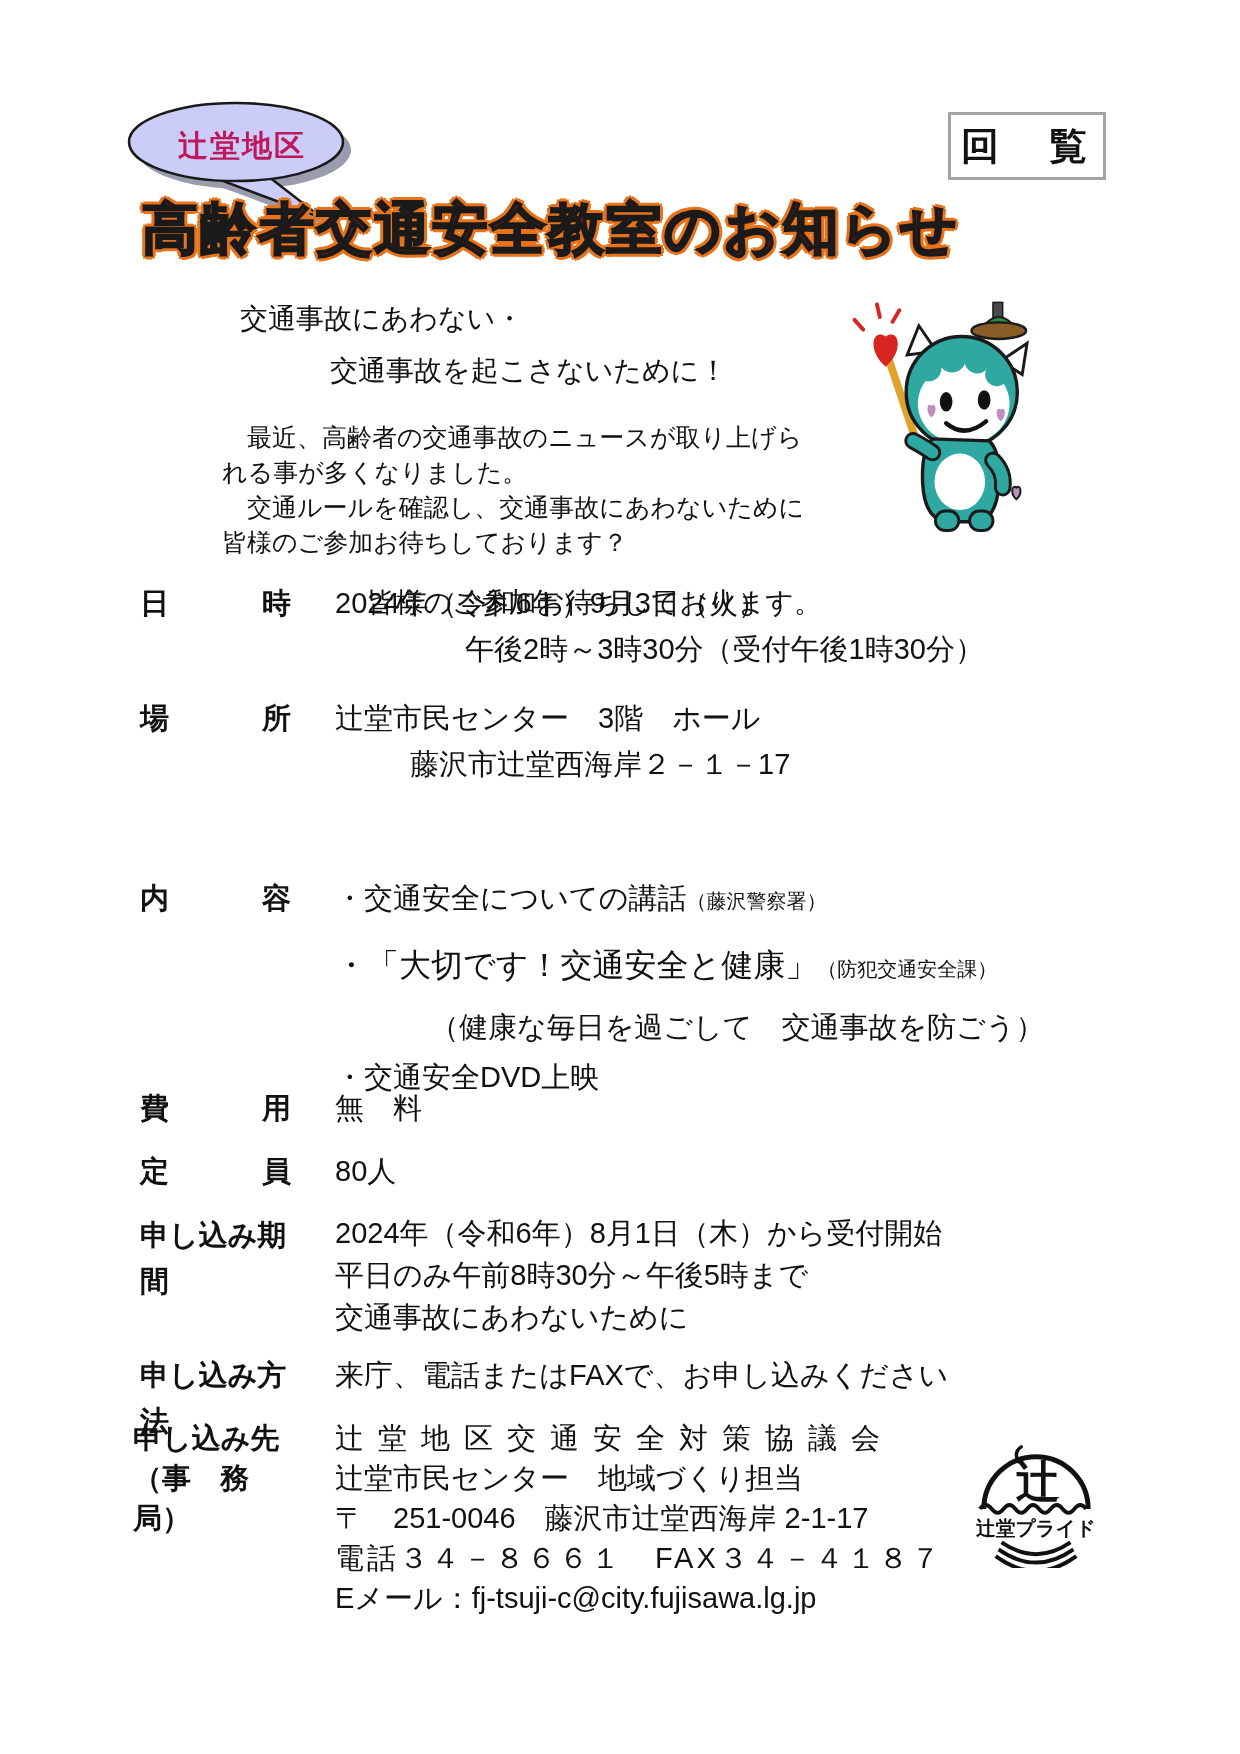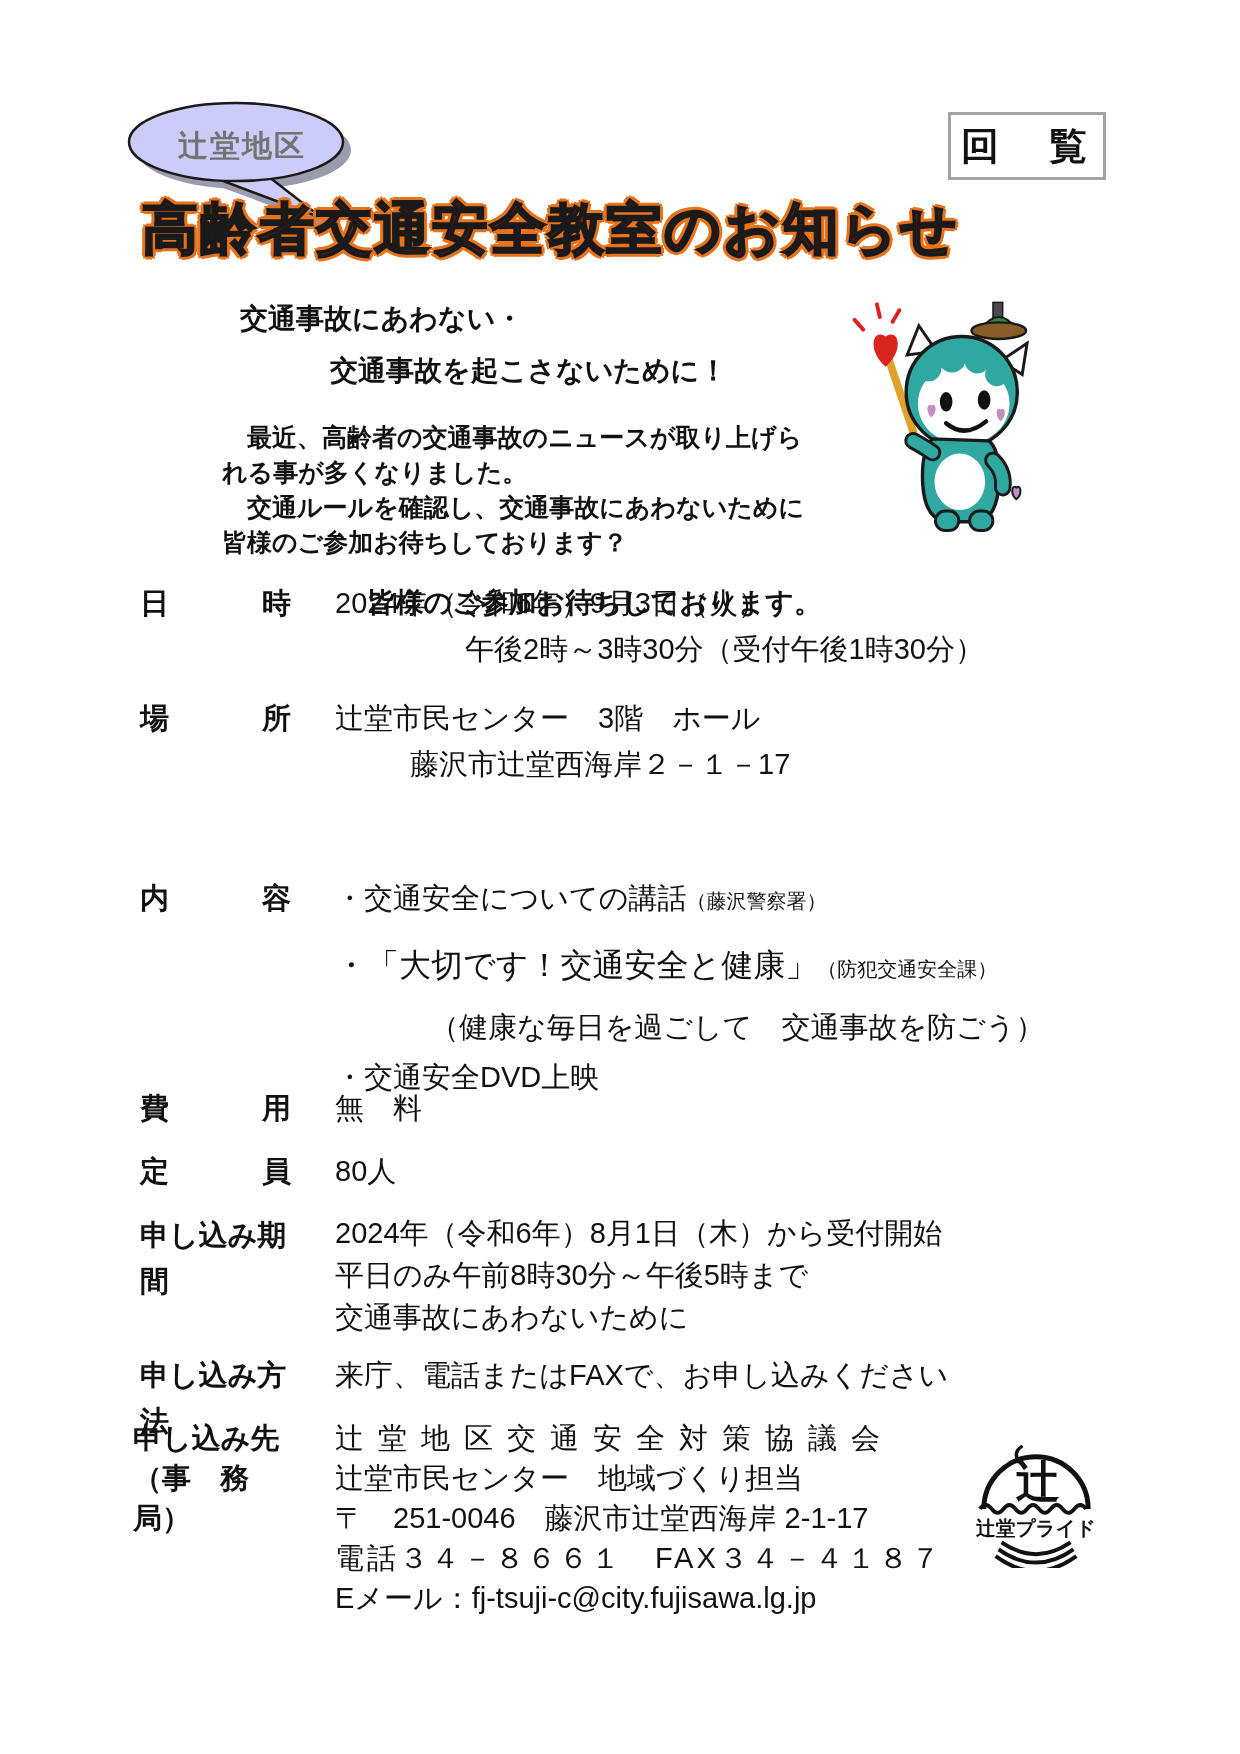--- a/index.html
+++ b/index.html
@@ -7,42 +7,42 @@
   .page {
     position:relative; width:1240px; height:1754px; background:#fff;
     font-family:"Liberation Sans", sans-serif; color:#111; overflow:hidden;
   }
   .abs { position:absolute; }
 
   
   .bubble-wrap { left:120px; top:98px; width:250px; height:140px; }
   .bubble-text {
     position:absolute; left:42px; top:28px; width:160px; text-align:center;
-    font-size:30px; font-weight:700; color:#737373; letter-spacing:2px;
+    font-size:30px; font-weight:700; color:#be185d; letter-spacing:2px;
   }
 
   
   .circ-box {
     left:948px; top:112px; width:158px; height:68px;
     border:3px solid #a3a3a3; background:#fff;
     display:flex; align-items:center; justify-content:center;
     font-size:38px; font-weight:700; letter-spacing:6px;
   }
 
   
   .main-title {
     left:142px; top:192px; font-size:56px; font-weight:700; letter-spacing:2px;
     color:#7f1d1d; -webkit-text-stroke:2px #1a1a1a; white-space:nowrap;
     text-shadow:
       4px 0 0 #E8731A, -4px 0 0 #E8731A, 0 4px 0 #E8731A, 0 -4px 0 #E8731A,
       3px 3px 0 #E8731A, -3px 3px 0 #E8731A, 3px -3px 0 #E8731A, -3px -3px 0 #E8731A;
   }
 
   
-  .intro { left:222px; top:300px; width:600px; font-size:28px; font-weight:700; }
+  .intro { left:222px; top:300px; width:600px; font-size:28px; font-weight:400; }
   .intro .catch1 { margin-left:18px; }
   .intro .catch2 { margin-left:108px; margin-top:14px; }
   .intro .para  { margin-top:30px; line-height:35px; font-size:25px; }
   .intro .closing { margin-top:24px; margin-left:105px;text-align:right; }
 
   
   .detail-row { position:absolute; left:133px; display:flex; align-items:flex-start; font-size:29px; }
   .detail-label { width:165px; flex-shrink:0; font-weight:700; line-height:46px; padding:0 7px; }
   .spread { display:flex; justify-content:space-between; }
   .detail-label.multi { padding:0; width:185px; text-align:left; line-height:40px; }

